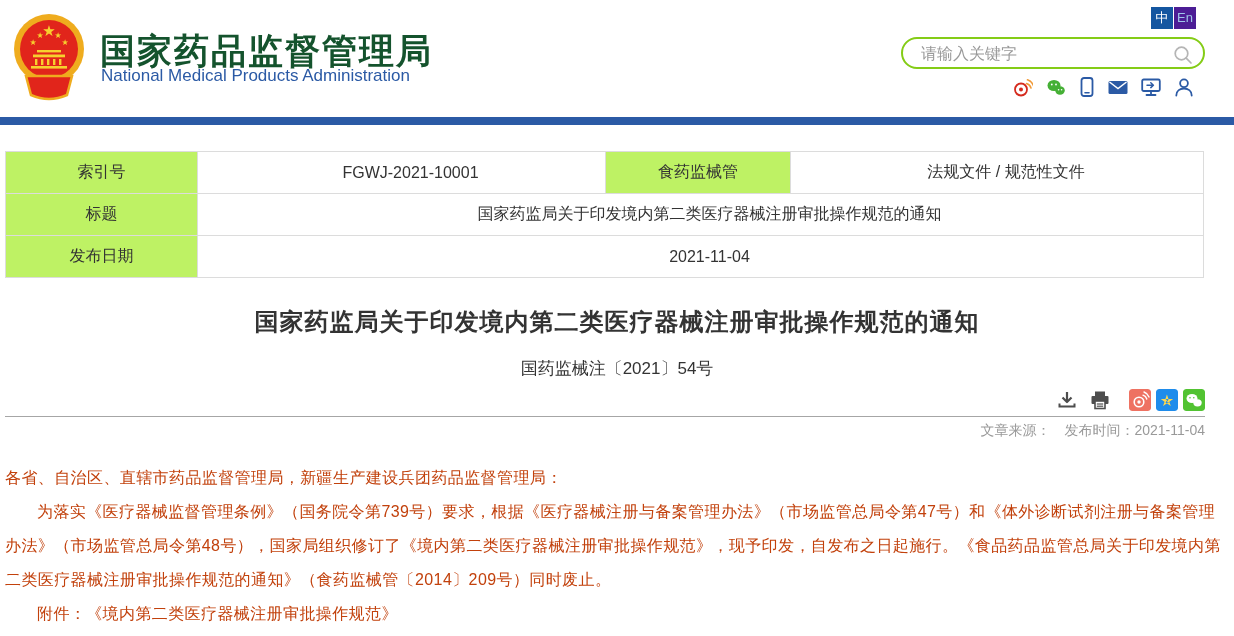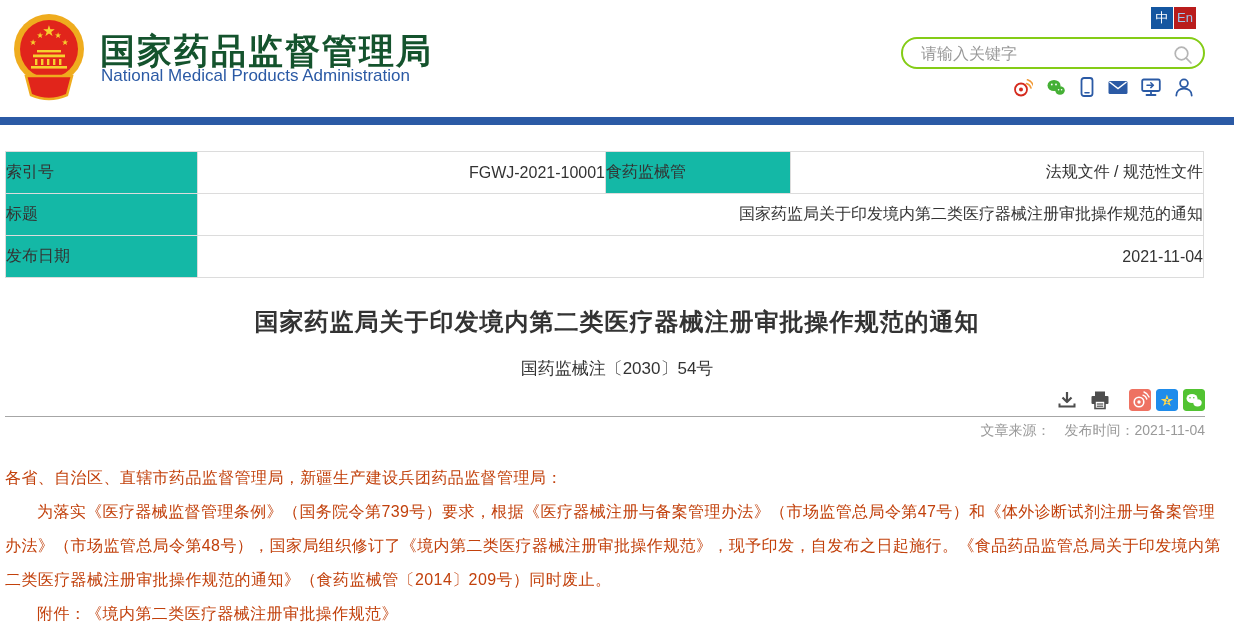--- a/index.html
+++ b/index.html
@@ -10,41 +10,41 @@
   
   .header { position:absolute; top:0; left:0; width:1234px; height:117px; background:#fff; }
   .emblem { position:absolute; left:10px; top:9px; width:78px; height:95px; cursor:pointer; }
   .site-title { position:absolute; left:100px; top:28px; font-size:35px; font-weight:bold;
                 color:#14532d; letter-spacing:2px; white-space:nowrap; }
   .site-subtitle { position:absolute; left:101px; top:66px; font-size:17px; color:#2b5aa5; white-space:nowrap; }
 
   .lang-switch { position:absolute; top:7px; right:38px; display:flex; gap:1px; }
   .lang-btn { width:22px; height:22px; line-height:22px; text-align:center; font-size:13px; cursor:pointer; }
   .lang-zh { background:#1456a0; color:#fff; }
-  .lang-en { background:#b91c1c; color:#9ec4e9; }
+  .lang-en { background:#4c1d95; color:#9ec4e9; }
 
   .search-box { position:absolute; top:37px; left:901px; width:304px; height:32px;
                 border:2px solid #84cc16; border-radius:17px; background:#fff; }
   .search-input { position:absolute; left:18px; top:2px; width:240px; height:26px; border:none; outline:none;
                   font-size:16px; color:#333; background:transparent; font-family:inherit; }
   .search-input::placeholder { color:#999; }
   .search-btn { position:absolute; right:10px; top:6px; width:20px; height:20px; cursor:pointer; }
 
   .top-icons { position:absolute; top:77px; right:40px; display:flex; align-items:center; gap:13px; }
   .top-icons .ticon { width:20px; height:20px; cursor:pointer; }
   .top-icons .ticon.narrow { width:16px; }
 
   .blue-bar { position:absolute; top:117px; left:0; width:1234px; height:8px; background:#2b5aa5; }
 
   
   .meta-table { position:absolute; top:151px; left:5px; width:1199px; border-collapse:collapse;
                 font-size:16px; color:#333; table-layout:fixed; }
   .meta-table td { border:1px solid #dcdcdc; height:42px; vertical-align:middle; }
-  .meta-table td.lbl { background:#14b8a6; text-align:left; }
-  .meta-table td.val { background:#fff; padding-left:18px; text-align:right; }
+  .meta-table td.lbl { background:#bef264; text-align:center; }
+  .meta-table td.val { background:#fff; padding-left:18px; text-align:center; }
 
   
   .article-title { position:absolute; top:306px; left:0; width:1234px; text-align:center;
                    font-size:24px; font-weight:bold; color:#333; letter-spacing:1px; }
   .doc-number { position:absolute; top:357px; left:0; width:1234px; text-align:center;
                 font-size:17px; color:#333; }
 
   .share-row { position:absolute; top:389px; right:29px; display:flex; align-items:center; gap:13px; }
   .tool-icon { width:20px; height:20px; cursor:pointer; }
   .share-squares { display:flex; align-items:center; gap:5px; margin-left:6px; }
@@ -159,21 +159,21 @@
       <td class="val" colspan="3">国家药监局关于印发境内第二类医疗器械注册审批操作规范的通知</td>
     </tr>
     <tr>
       <td class="lbl">发布日期</td>
       <td class="val" colspan="3">2021-11-04</td>
     </tr>
   </tbody>
     </table>
 
   <div class="article-title">国家药监局关于印发境内第二类医疗器械注册审批操作规范的通知</div>
-  <div class="doc-number">国药监械注〔2030〕54号</div>
+  <div class="doc-number">国药监械注〔2021〕54号</div>
 
   <div class="share-row">
     <svg class="tool-icon" viewBox="0 0 20 20">
       <path d="M10 2 v9" stroke="#4d4d4d" stroke-width="2.2" fill="none"></path>
       <path d="M5.5 7.5 L10 12 L14.5 7.5" stroke="#4d4d4d" stroke-width="2.2" fill="none" stroke-linejoin="round"></path>
       <path d="M2.5 13.5 v3 h15 v-3" stroke="#4d4d4d" stroke-width="2" fill="none"></path>
     </svg>
     <svg class="tool-icon" viewBox="0 0 20 20">
       <rect x="5" y="1.5" width="10" height="4.5" fill="#4d4d4d"></rect>
       <rect x="1.5" y="6" width="17" height="8" rx="1" fill="#4d4d4d"></rect>

